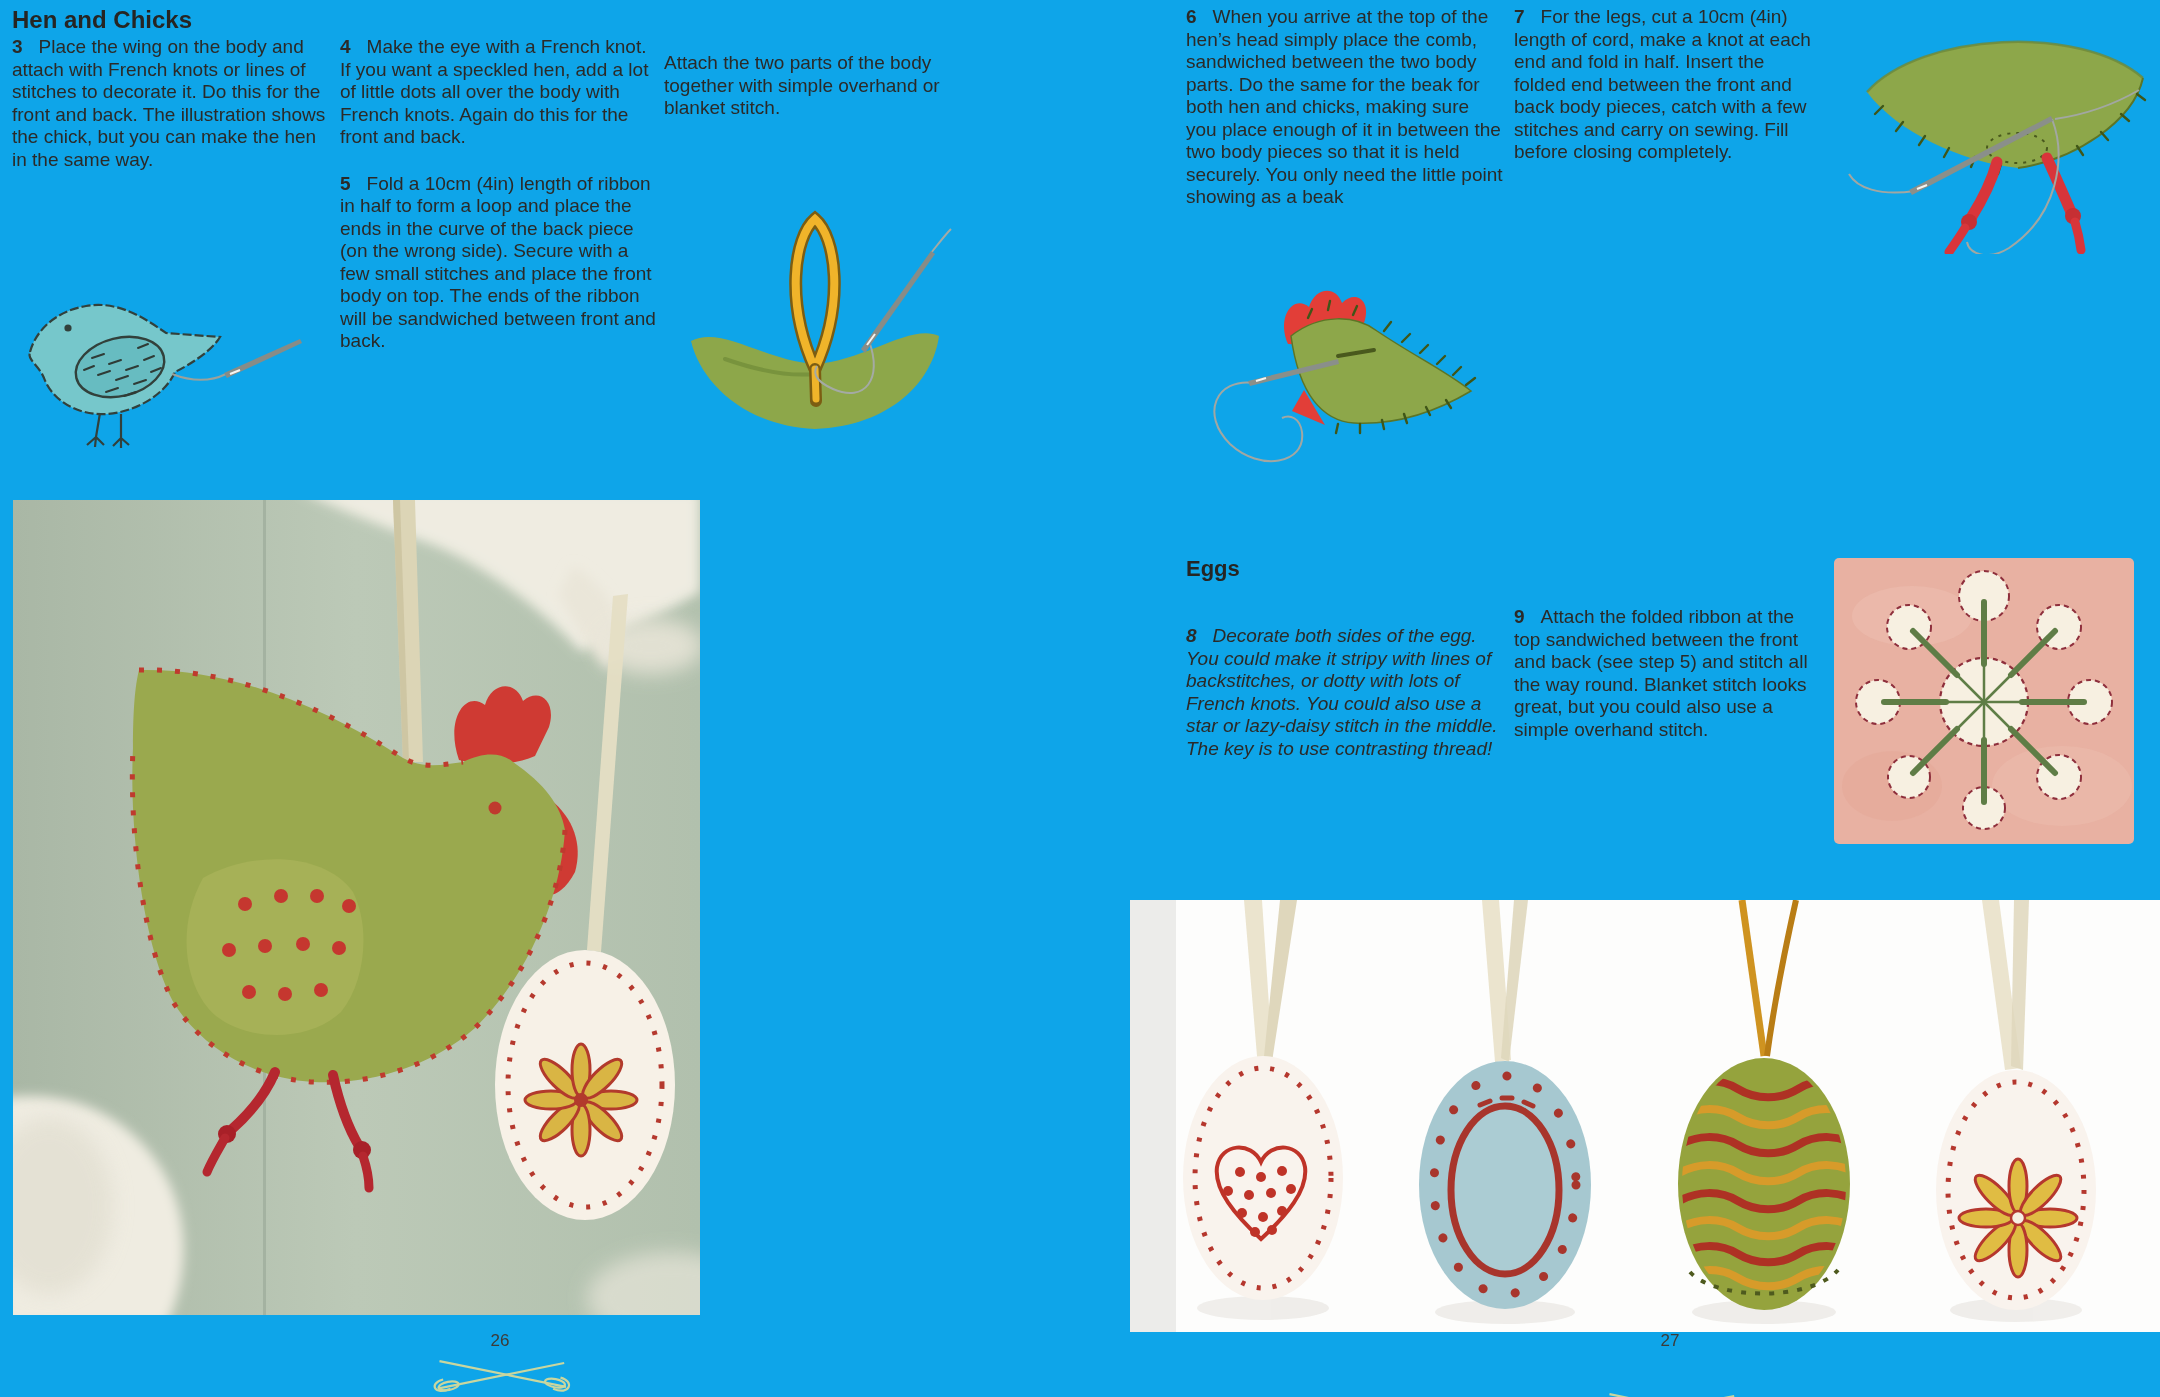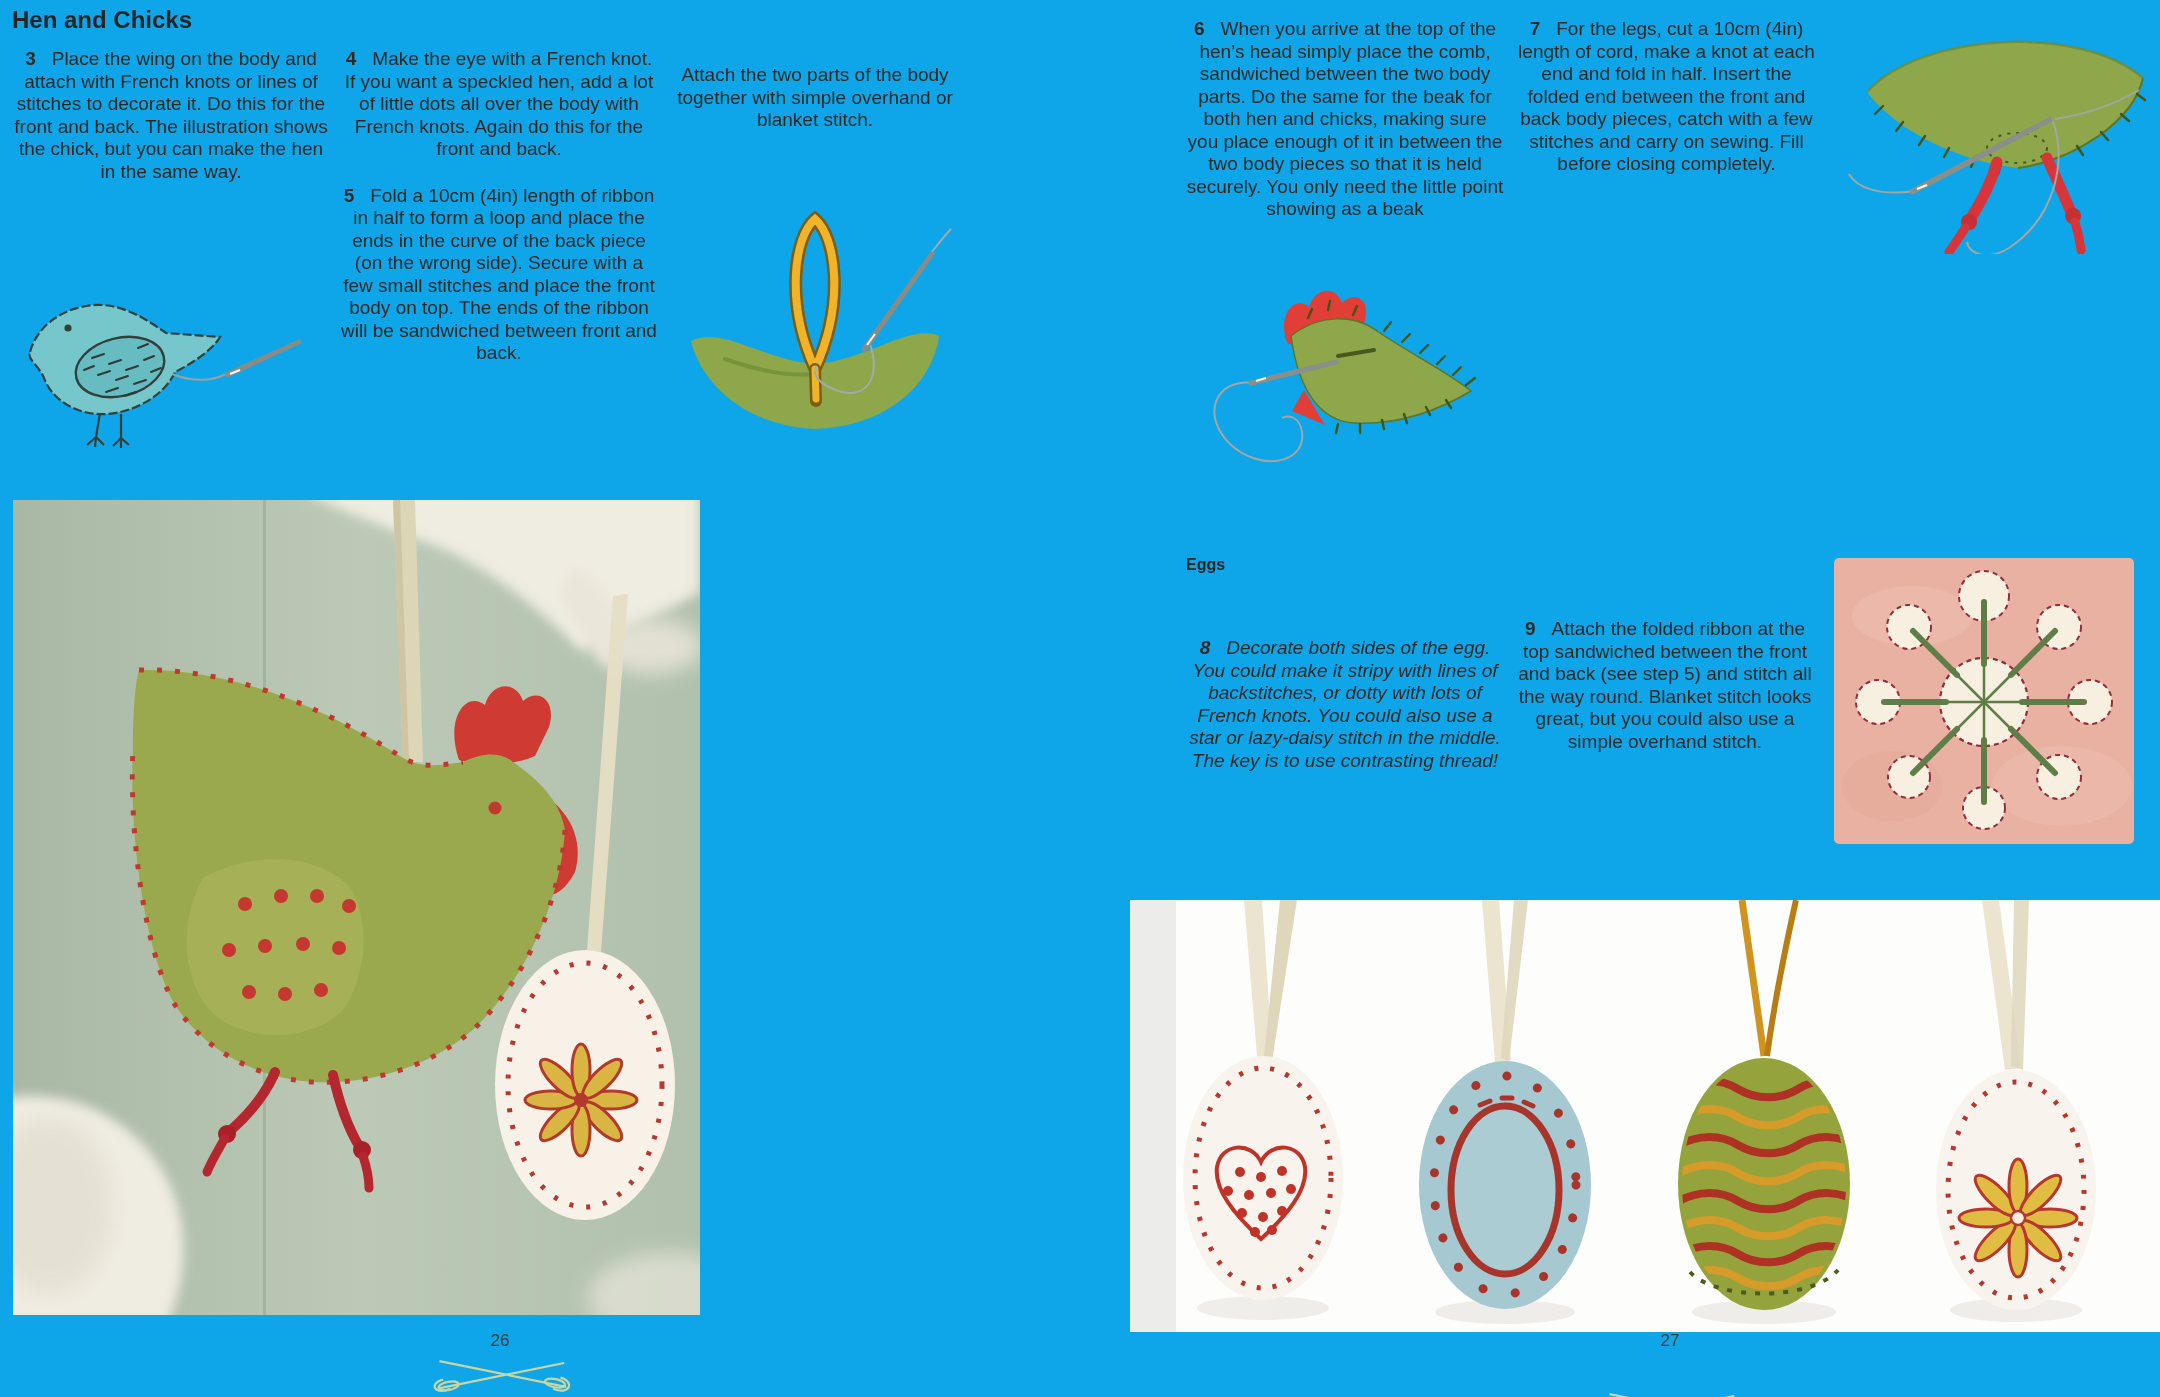--- a/index.html
+++ b/index.html
@@ -2,22 +2,22 @@
 <html><head>
 <meta charset="utf-8">
 <style>
   html,body{margin:0;padding:0;background:#ffffff;}
   .spread{
     position:relative;width:2160px;height:1397px;background:#0ea5e9;
     font-family:"Liberation Sans",sans-serif;color:#2b2a28;overflow:hidden;
   }
   .abs{position:absolute;}
   .title{font-size:24px;font-weight:700;margin:0;color:#262523;}
-  .subtitle{font-size:16px;font-weight:700;margin:0;color:#262523;}
-  .step{font-size:19px;line-height:22.5px;margin:12px 0 24px 0;text-align:center;}
+  .subtitle{font-size:22px;font-weight:700;margin:0;color:#262523;}
+  .step{font-size:19px;line-height:22.5px;margin:0 0 24px 0;}
   .num{font-weight:700;margin-right:16px;}
   .footer{display:flex;flex-direction:column;align-items:center;}
   .pageno{font-size:17px;color:#3c3b39;line-height:22px;}
   svg{display:block;}
 </style>
 </head>
 <body>
 
 <div class="spread">
 

